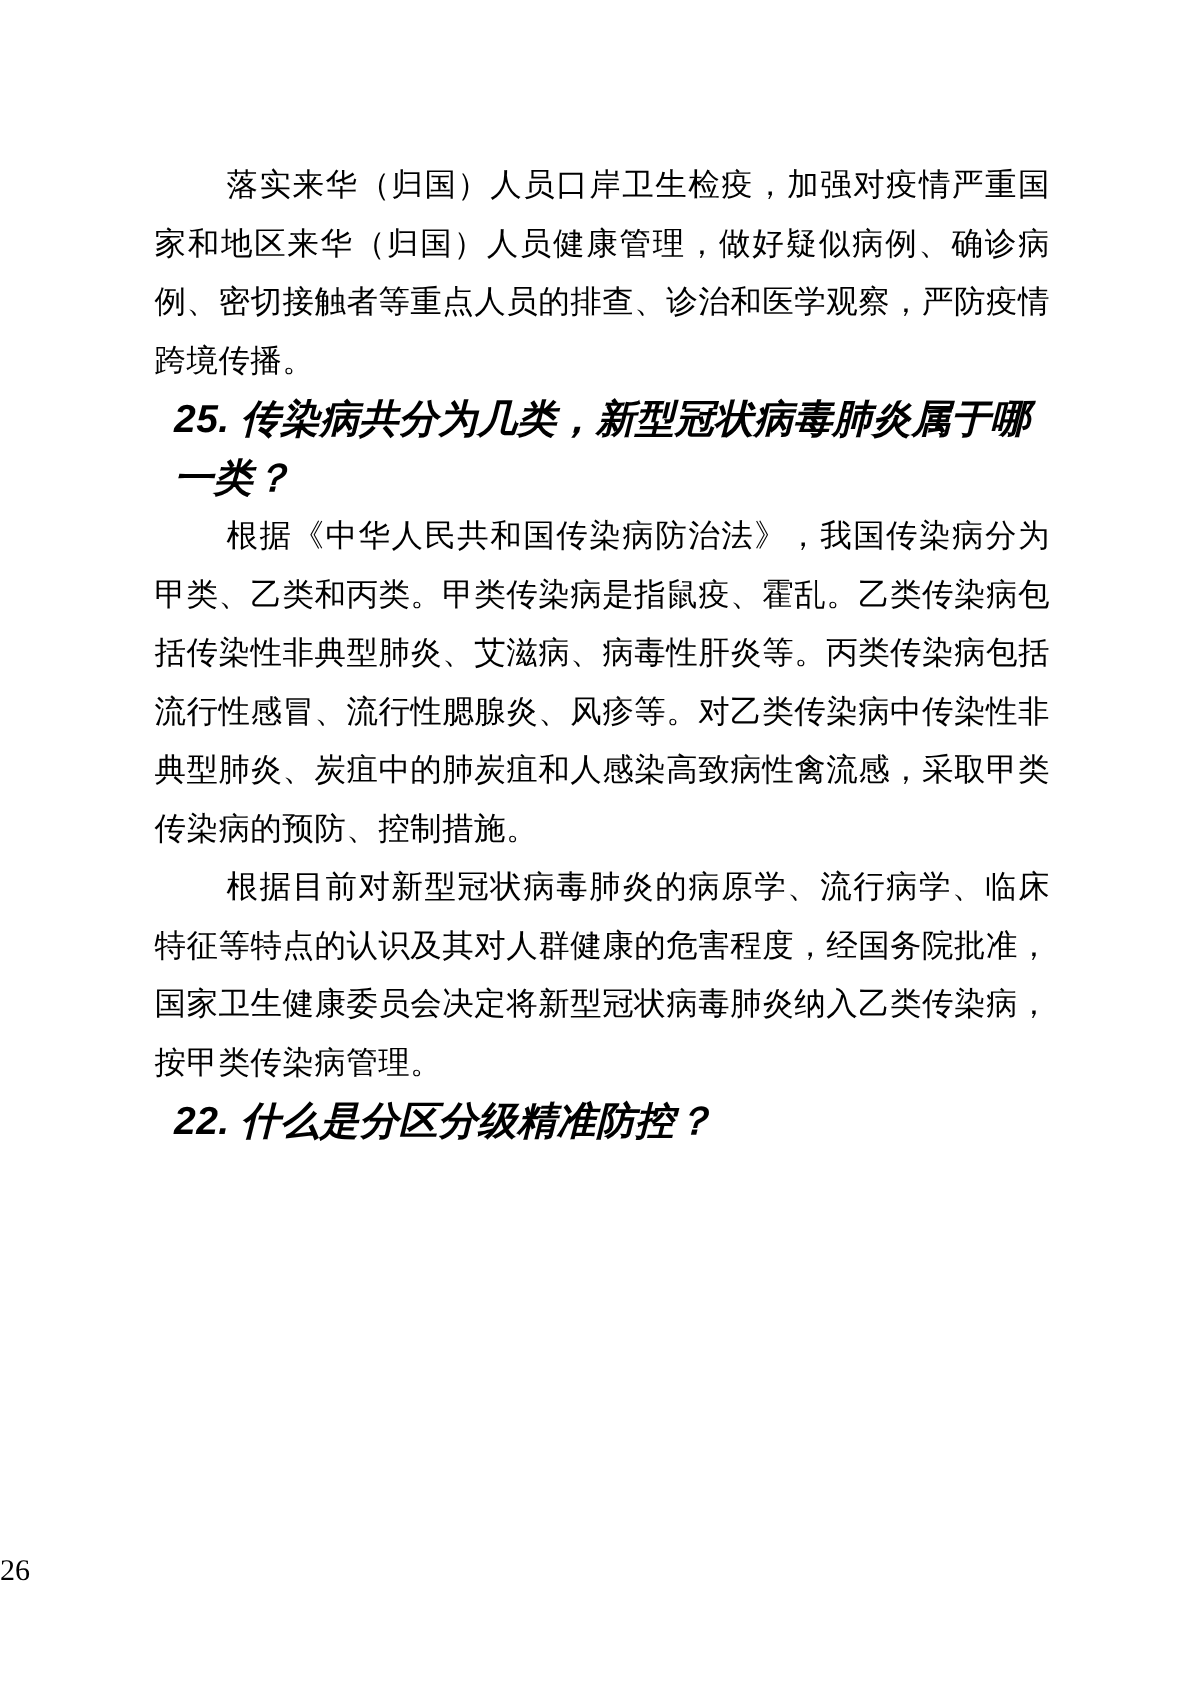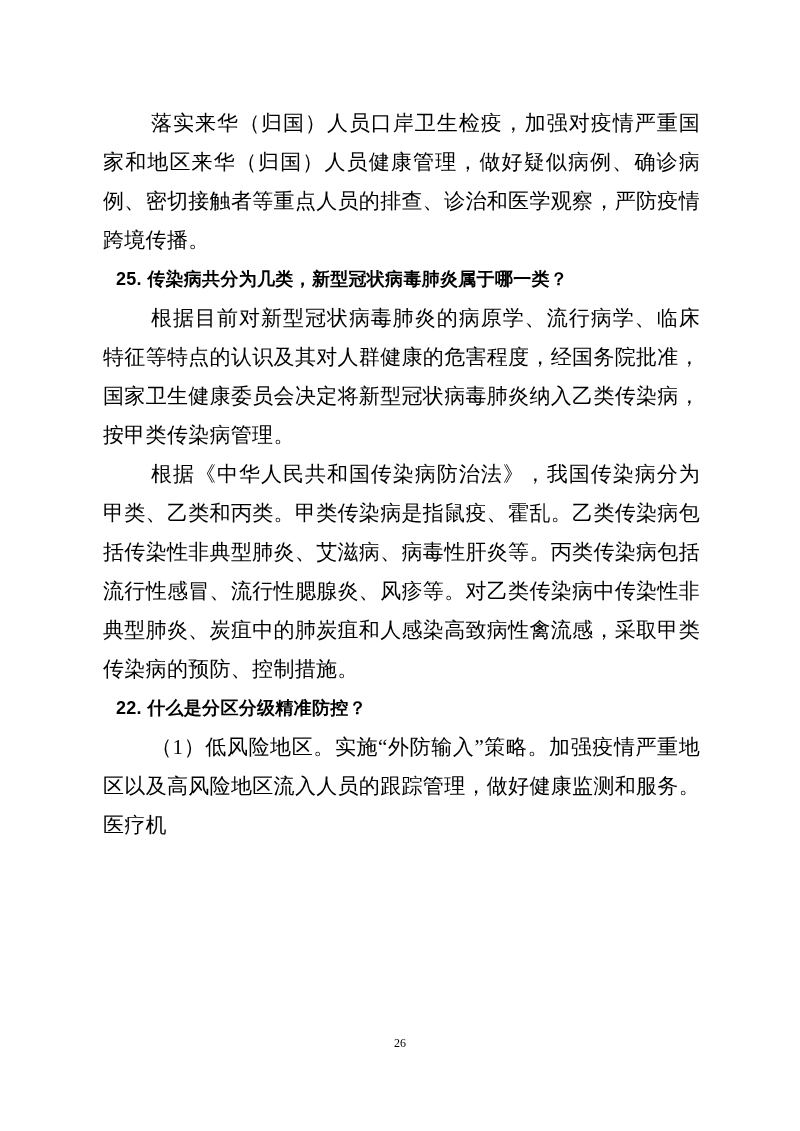--- a/index.html
+++ b/index.html
@@ -27,56 +27,55 @@
     line-height: 39px;
     text-align: justify;
     text-justify: inter-character;
     text-indent: 48px;
     margin: 0;
     letter-spacing: 0.3px;
   }
   h2.question {
     font-family: "Liberation Sans", "DejaVu Sans", sans-serif;
     font-weight: 700;
-    font-size: 18px;
+    font-size: 26px;
     line-height: 39px;
     margin: 0;
     padding-left: 13px;
     letter-spacing: 0.3px;
+    font-style: italic;
   }
   
   .mb12 { margin-bottom: 12px; }
   .mb20 { margin-bottom: 20px; }
   .mb24 { margin-bottom: 24px; }
   .mb34 { margin-bottom: 34px; }
   .mb36 { margin-bottom: 36px; }
   .page-number {
     position: absolute;
     left: 0;
     right: 0;
     top: 1036px;
-    text-align: center;
     font-family: "Liberation Serif", "DejaVu Serif", serif;
-    font-size: 12px;
+    font-size: 20px;
     color: #000000;
   }
 </style>
 </head>
 <body>
 
 <div class="page">
   <div class="content">
     <p class="body-para mb12">落实来华（归国）人员口岸卫生检疫，加强对疫情严重国家和地区来华（归国）人员健康管理，做好疑似病例、确诊病例、密切接触者等重点人员的排查、诊治和医学观察，严防疫情跨境传播。</p>
 
     <h2 class="question mb24">25. 传染病共分为几类，新型冠状病毒肺炎属于哪一类？</h2>
 
+    <p class="body-para mb34">根据《中华人民共和国传染病防治法》，我国传染病分为甲类、乙类和丙类。甲类传染病是指鼠疫、霍乱。乙类传染病包括传染性非典型肺炎、艾滋病、病毒性肝炎等。丙类传染病包括流行性感冒、流行性腮腺炎、风疹等。对乙类传染病中传染性非典型肺炎、炭疽中的肺炭疽和人感染高致病性禽流感，采取甲类传染病的预防、控制措施。</p>
+
     <p class="body-para mb20">根据目前对新型冠状病毒肺炎的病原学、流行病学、临床特征等特点的认识及其对人群健康的危害程度，经国务院批准，国家卫生健康委员会决定将新型冠状病毒肺炎纳入乙类传染病，按甲类传染病管理。</p>
-
-    <p class="body-para mb34">根据《中华人民共和国传染病防治法》，我国传染病分为甲类、乙类和丙类。甲类传染病是指鼠疫、霍乱。乙类传染病包括传染性非典型肺炎、艾滋病、病毒性肝炎等。丙类传染病包括流行性感冒、流行性腮腺炎、风疹等。对乙类传染病中传染性非典型肺炎、炭疽中的肺炭疽和人感染高致病性禽流感，采取甲类传染病的预防、控制措施。</p>
 
     <h2 class="question mb36">22. 什么是分区分级精准防控？</h2>
 
 
-    <p class="body-para">（1）低风险地区。实施“外防输入”策略。加强疫情严重地区以及高风险地区流入人员的跟踪管理，做好健康监测和服务。医疗机</p>
   </div>
 
   <div class="page-number">26</div>
 </div>
 
 </body></html>

